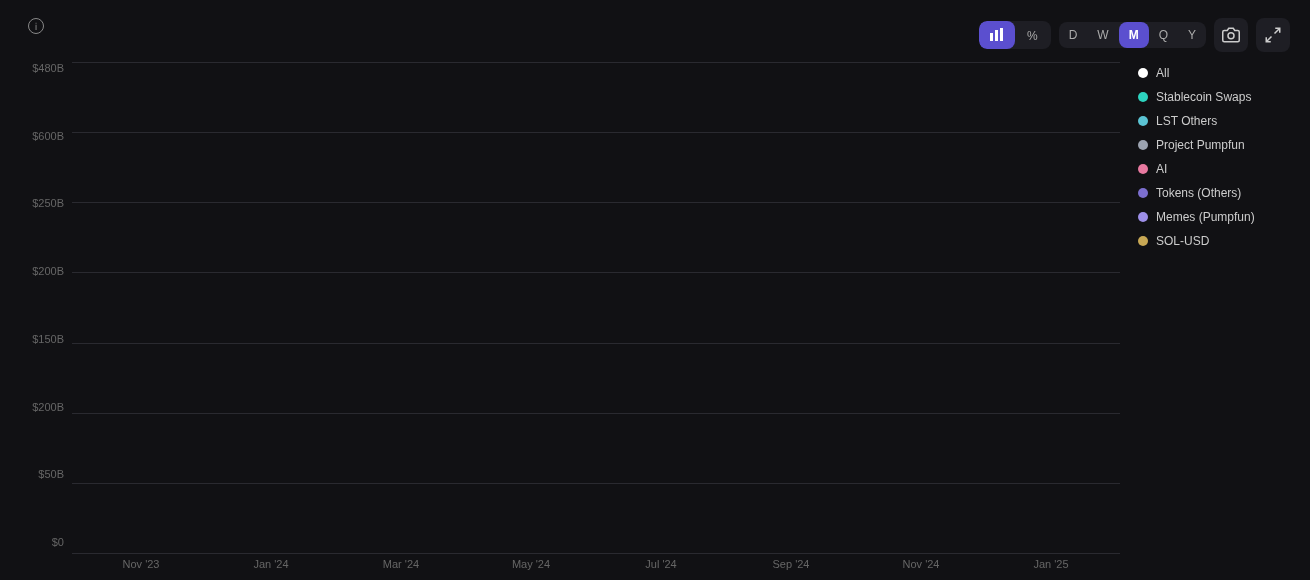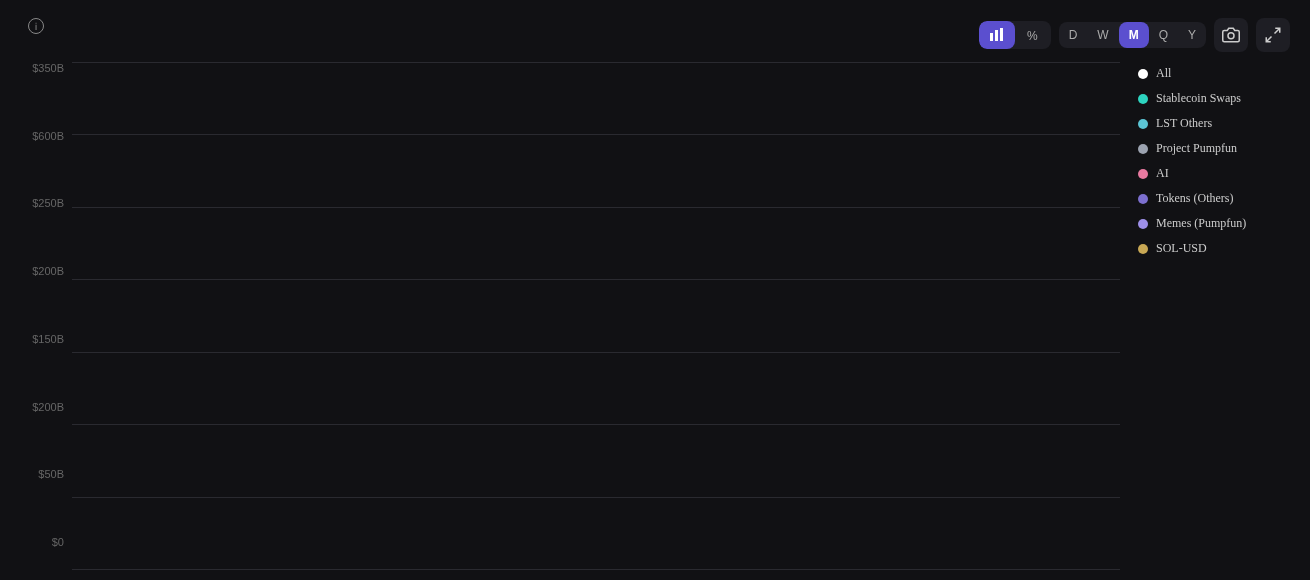--- a/index.html
+++ b/index.html
@@ -176,21 +176,20 @@
       display: flex;
       flex-direction: column;
       gap: 10px;
       padding-top: 4px;
     }
     .legend-item {
       display: flex;
       align-items: center;
       gap: 8px;
       cursor: pointer;
-      font-family: Liberation Serif, serif;
     }
     .legend-dot {
       width: 10px; height: 10px;
       border-radius: 50%;
       flex-shrink: 0;
     }
     .legend-label {
       font-size: 12px;
       color: #ccc;
     }
@@ -262,21 +261,21 @@
     <div class="icon-btn">
       <svg width="18" height="18" viewBox="0 0 24 24" fill="none" stroke="#ccc" stroke-width="2">
         <path d="M15 3h6v6M9 21H3v-6M21 3l-7 7M3 21l7-7"></path>
       </svg>
     </div>
   </div>
 </div>
 
 <div class="chart-area">
   <div class="y-axis">
-    <span class="y-label">$350B</span>
+    <span class="y-label">$480B</span>
     <span class="y-label">$600B</span>
     <span class="y-label">$250B</span>
     <span class="y-label">$200B</span>
     <span class="y-label">$150B</span>
     <span class="y-label">$200B</span>
     <span class="y-label">$50B</span>
     <span class="y-label">$0</span>
   </div>
   <div class="chart-and-legend">
     <div class="chart-inner">
@@ -441,20 +440,30 @@
                 <div class="bar-segment" style="height: 37.1429%; background: rgb(157, 143, 232);"></div>
                 <div class="bar-segment" style="height: 17.1429%; background: rgb(124, 111, 207);"></div>
                 <div class="bar-segment" style="height: 8.57143%; background: rgb(232, 121, 160);"></div>
                 <div class="bar-segment" style="height: 5.14286%; background: rgb(156, 163, 176);"></div>
                 <div class="bar-segment" style="height: 1.71429%; background: rgb(91, 196, 212);"></div>
                 <div class="bar-segment" style="height: 2.28571%; background: rgb(45, 212, 192);"></div>
               </div>
             </div>
           </div>
       </div>
+      <div class="x-axis" id="x-axis">
+      <div class="x-label">Nov '23</div>
+          <div class="x-label">Jan '24</div>
+          <div class="x-label">Mar '24</div>
+          <div class="x-label">May '24</div>
+          <div class="x-label">Jul '24</div>
+          <div class="x-label">Sep '24</div>
+          <div class="x-label">Nov '24</div>
+          <div class="x-label">Jan '25</div>
+        </div>
     </div>
     <div class="legend">
     <div class="legend-item">
           <div class="legend-dot" style="background: rgb(255, 255, 255);"></div>
           <span class="legend-label">All</span>
         </div>
         <div class="legend-item">
           <div class="legend-dot" style="background: rgb(45, 212, 192);"></div>
           <span class="legend-label">Stablecoin Swaps</span>
         </div>

